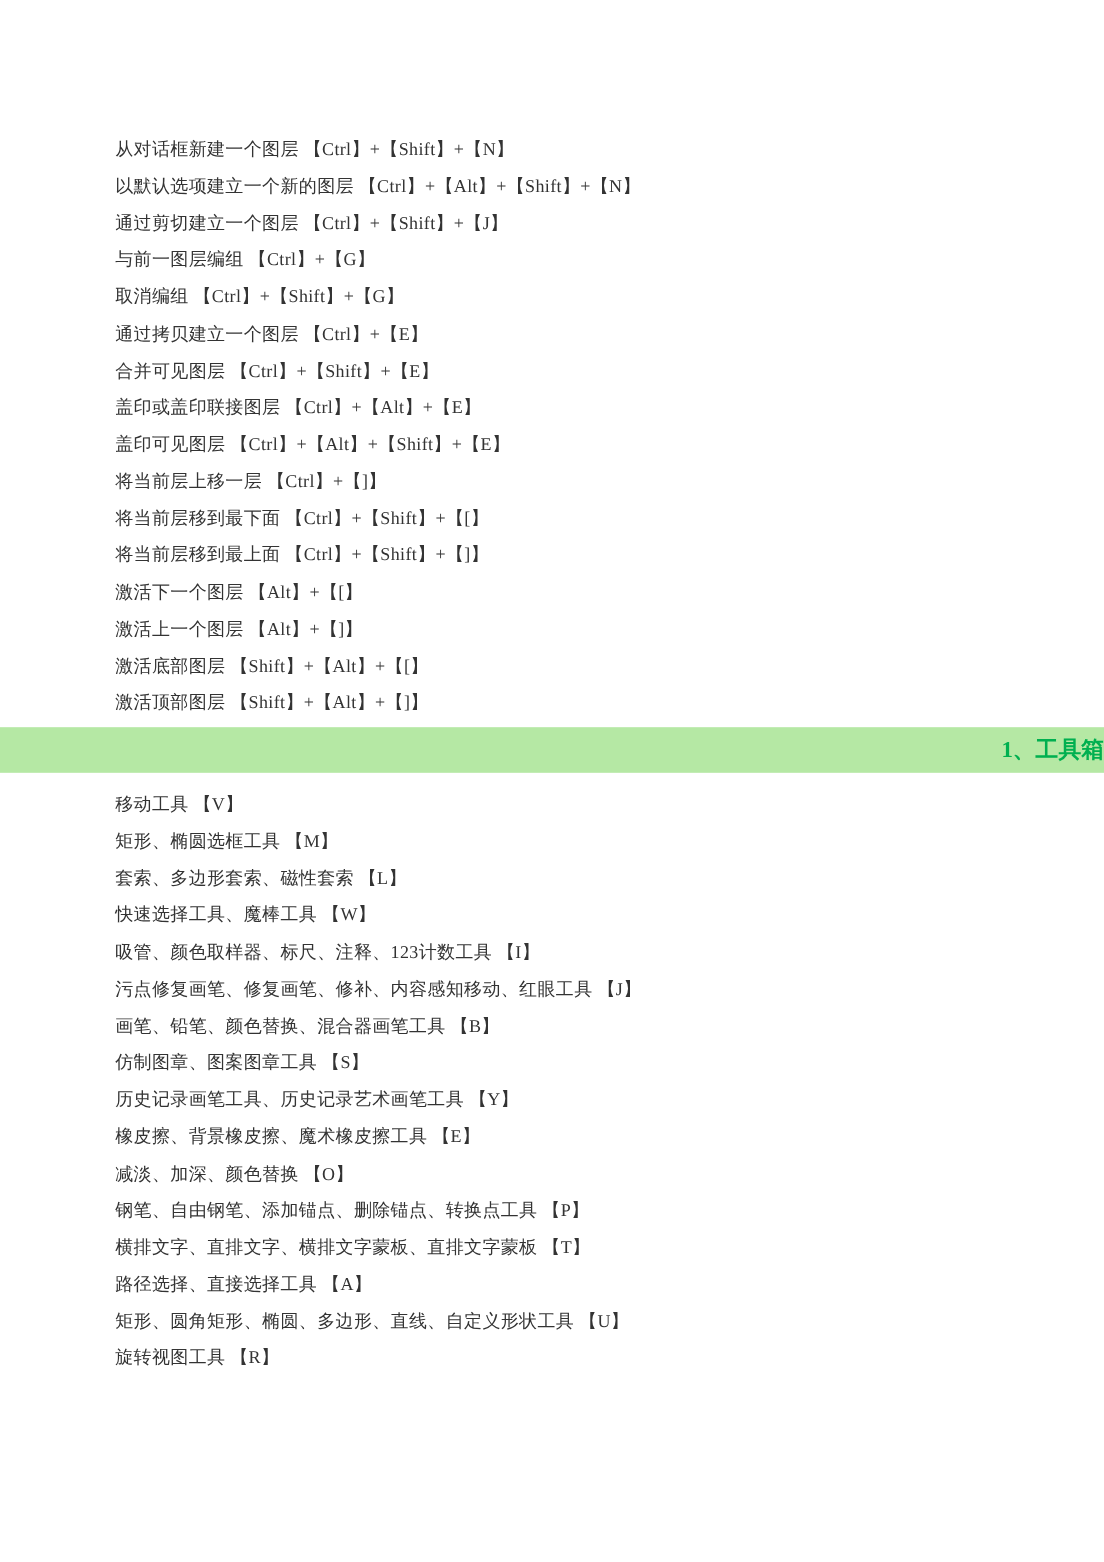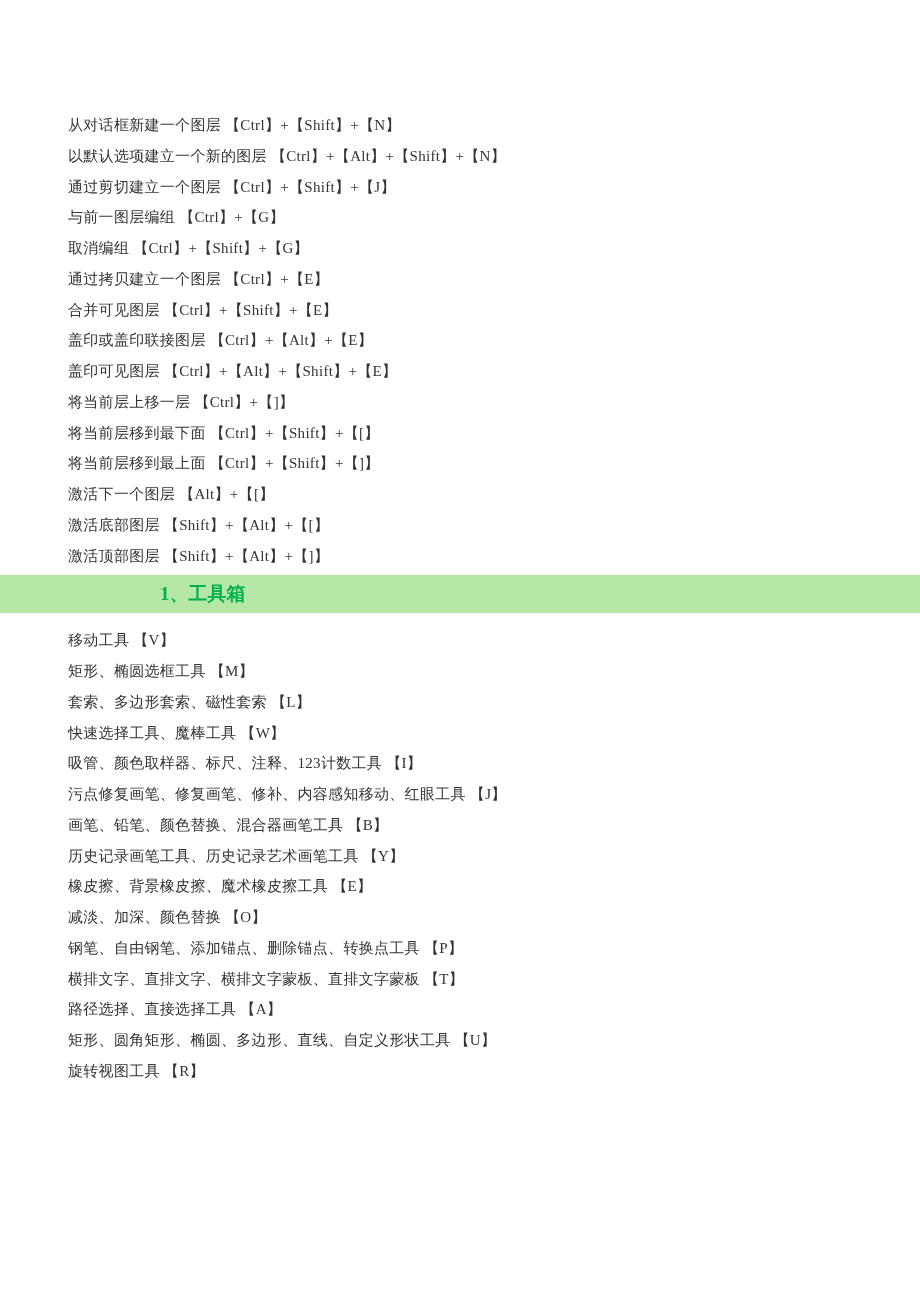--- a/index.html
+++ b/index.html
@@ -7,69 +7,72 @@
       padding: 0;
       box-sizing: border-box;
     }
     body {
       font-family: "SimSun", "宋体", serif;
       background: #ffffff;
       width: 920px;
       padding: 110px 0 50px 0;
     }
     .content {
-      padding-left: 68px;
+      padding-left: 96px;
     }
     .line {
       font-size: 15px;
       color: #333333;
       line-height: 2.05;
       letter-spacing: 0.3px;
     }
     .section-header {
       background: #b5e8a4;
       color: #00b050;
       font-size: 19px;
       font-weight: bold;
       padding: 6px 0 6px 160px;
       margin: 4px 0 12px 0;
       font-family: "SimSun", "宋体", serif;
+      text-align: right;
     }
   </style>
 </head>
 <body>
 
 <div class="content">
   <div class="line">从对话框新建一个图层 【Ctrl】+【Shift】+【N】</div>
   <div class="line">以默认选项建立一个新的图层 【Ctrl】+【Alt】+【Shift】+【N】</div>
   <div class="line">通过剪切建立一个图层 【Ctrl】+【Shift】+【J】</div>
   <div class="line">与前一图层编组 【Ctrl】+【G】</div>
   <div class="line">取消编组 【Ctrl】+【Shift】+【G】</div>
   <div class="line">通过拷贝建立一个图层 【Ctrl】+【E】</div>
   <div class="line">合并可见图层 【Ctrl】+【Shift】+【E】</div>
   <div class="line">盖印或盖印联接图层 【Ctrl】+【Alt】+【E】</div>
   <div class="line">盖印可见图层 【Ctrl】+【Alt】+【Shift】+【E】</div>
   <div class="line">将当前层上移一层 【Ctrl】+【]】</div>
   <div class="line">将当前层移到最下面 【Ctrl】+【Shift】+【[】</div>
   <div class="line">将当前层移到最上面 【Ctrl】+【Shift】+【]】</div>
   <div class="line">激活下一个图层 【Alt】+【[】</div>
+  <div class="line">激活上一个图层 【Alt】+【]】</div>
   <div class="line">激活底部图层 【Shift】+【Alt】+【[】</div>
   <div class="line">激活顶部图层 【Shift】+【Alt】+【]】</div>
 </div>
 
 <div class="section-header">1、工具箱</div>
 
 <div class="content">
   <div class="line">移动工具 【V】</div>
   <div class="line">矩形、椭圆选框工具 【M】</div>
   <div class="line">套索、多边形套索、磁性套索 【L】</div>
   <div class="line">快速选择工具、魔棒工具 【W】</div>
   <div class="line">吸管、颜色取样器、标尺、注释、123计数工具 【I】</div>
   <div class="line">污点修复画笔、修复画笔、修补、内容感知移动、红眼工具 【J】</div>
   <div class="line">画笔、铅笔、颜色替换、混合器画笔工具 【B】</div>
+  <div class="line">仿制图章、图案图章工具 【S】</div>
   <div class="line">历史记录画笔工具、历史记录艺术画笔工具 【Y】</div>
   <div class="line">橡皮擦、背景橡皮擦、魔术橡皮擦工具 【E】</div>
   <div class="line">减淡、加深、颜色替换 【O】</div>
   <div class="line">钢笔、自由钢笔、添加锚点、删除锚点、转换点工具 【P】</div>
   <div class="line">横排文字、直排文字、横排文字蒙板、直排文字蒙板 【T】</div>
   <div class="line">路径选择、直接选择工具 【A】</div>
   <div class="line">矩形、圆角矩形、椭圆、多边形、直线、自定义形状工具 【U】</div>
   <div class="line">旋转视图工具 【R】</div>
 </div>
 

